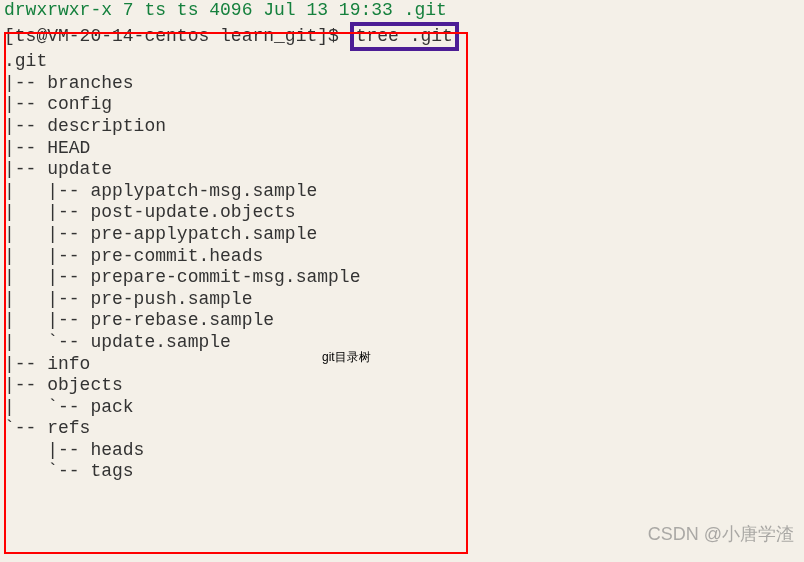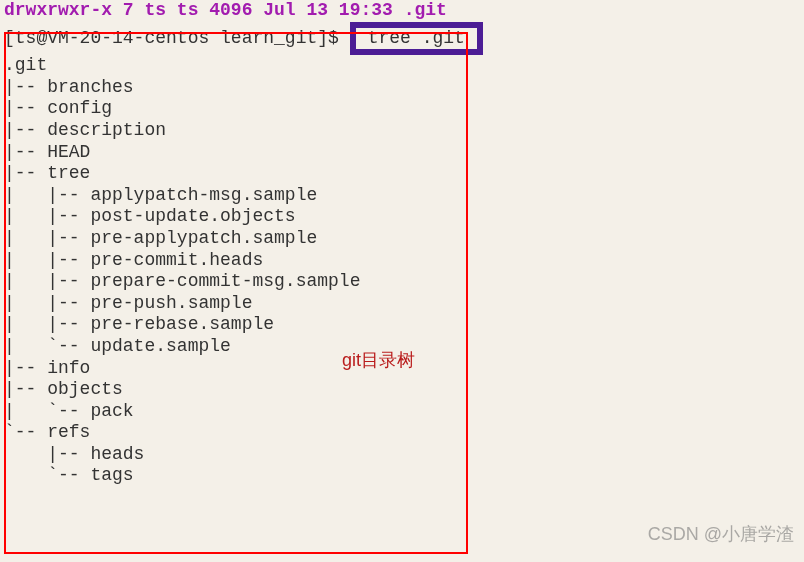--- a/index.html
+++ b/index.html
@@ -15,66 +15,65 @@
       overflow: hidden;
       position: relative;
     }
     .terminal {
       padding: 0 4px;
     }
     .line {
       white-space: pre;
     }
     .red-box-cmd {
-      border: 6px solid #4c1d95;
+      border: 4px solid #4c1d95;
       display: inline-block;
-      padding: 0 12px;
+      padding: 0 2px;
     }
     .red-box-tree {
       border: 2px solid red;
       position: absolute;
       left: 4px;
       top: 32px;
       width: 460px;
       height: 518px;
       pointer-events: none;
     }
     .annotation {
-      color: #b91c1c;
+      color: #000000;
       position: absolute;
-      left: 342px;
+      left: 322px;
       top: 350px;
-      font-size: 18px;
+      font-size: 12px;
       font-family: sans-serif;
     }
     .watermark {
       position: absolute;
       right: 10px;
       bottom: 16px;
       color: rgba(120,120,120,0.6);
       font-size: 18px;
       font-family: sans-serif;
     }
     .faded {
-      color: #a21caf;
-      font-weight: bold;
+      color: #15803d;
     }
   </style>
 </head>
 <body>
 
 <div class="terminal">
   <div class="line faded">drwxrwxr-x 7 ts ts 4096 Jul 13 19:33 .git</div>
   <div class="line"><span>[ts@VM-20-14-centos learn_git]$ </span><span class="red-box-cmd"><span>tree .git</span></span></div>
   <div class="line">.git</div>
   <div class="line">|-- branches</div>
   <div class="line">|-- config</div>
   <div class="line">|-- description</div>
   <div class="line">|-- HEAD</div>
-  <div class="line">|-- tree</div>
+  <div class="line">|-- update</div>
   <div class="line">|   |-- applypatch-msg.sample</div>
   <div class="line">|   |-- post-update.objects</div>
   <div class="line">|   |-- pre-applypatch.sample</div>
   <div class="line">|   |-- pre-commit.heads</div>
   <div class="line">|   |-- prepare-commit-msg.sample</div>
   <div class="line">|   |-- pre-push.sample</div>
   <div class="line">|   |-- pre-rebase.sample</div>
   <div class="line">|   `-- update.sample</div>
   <div class="line">|-- info</div>
   <div class="line">|-- objects</div>

